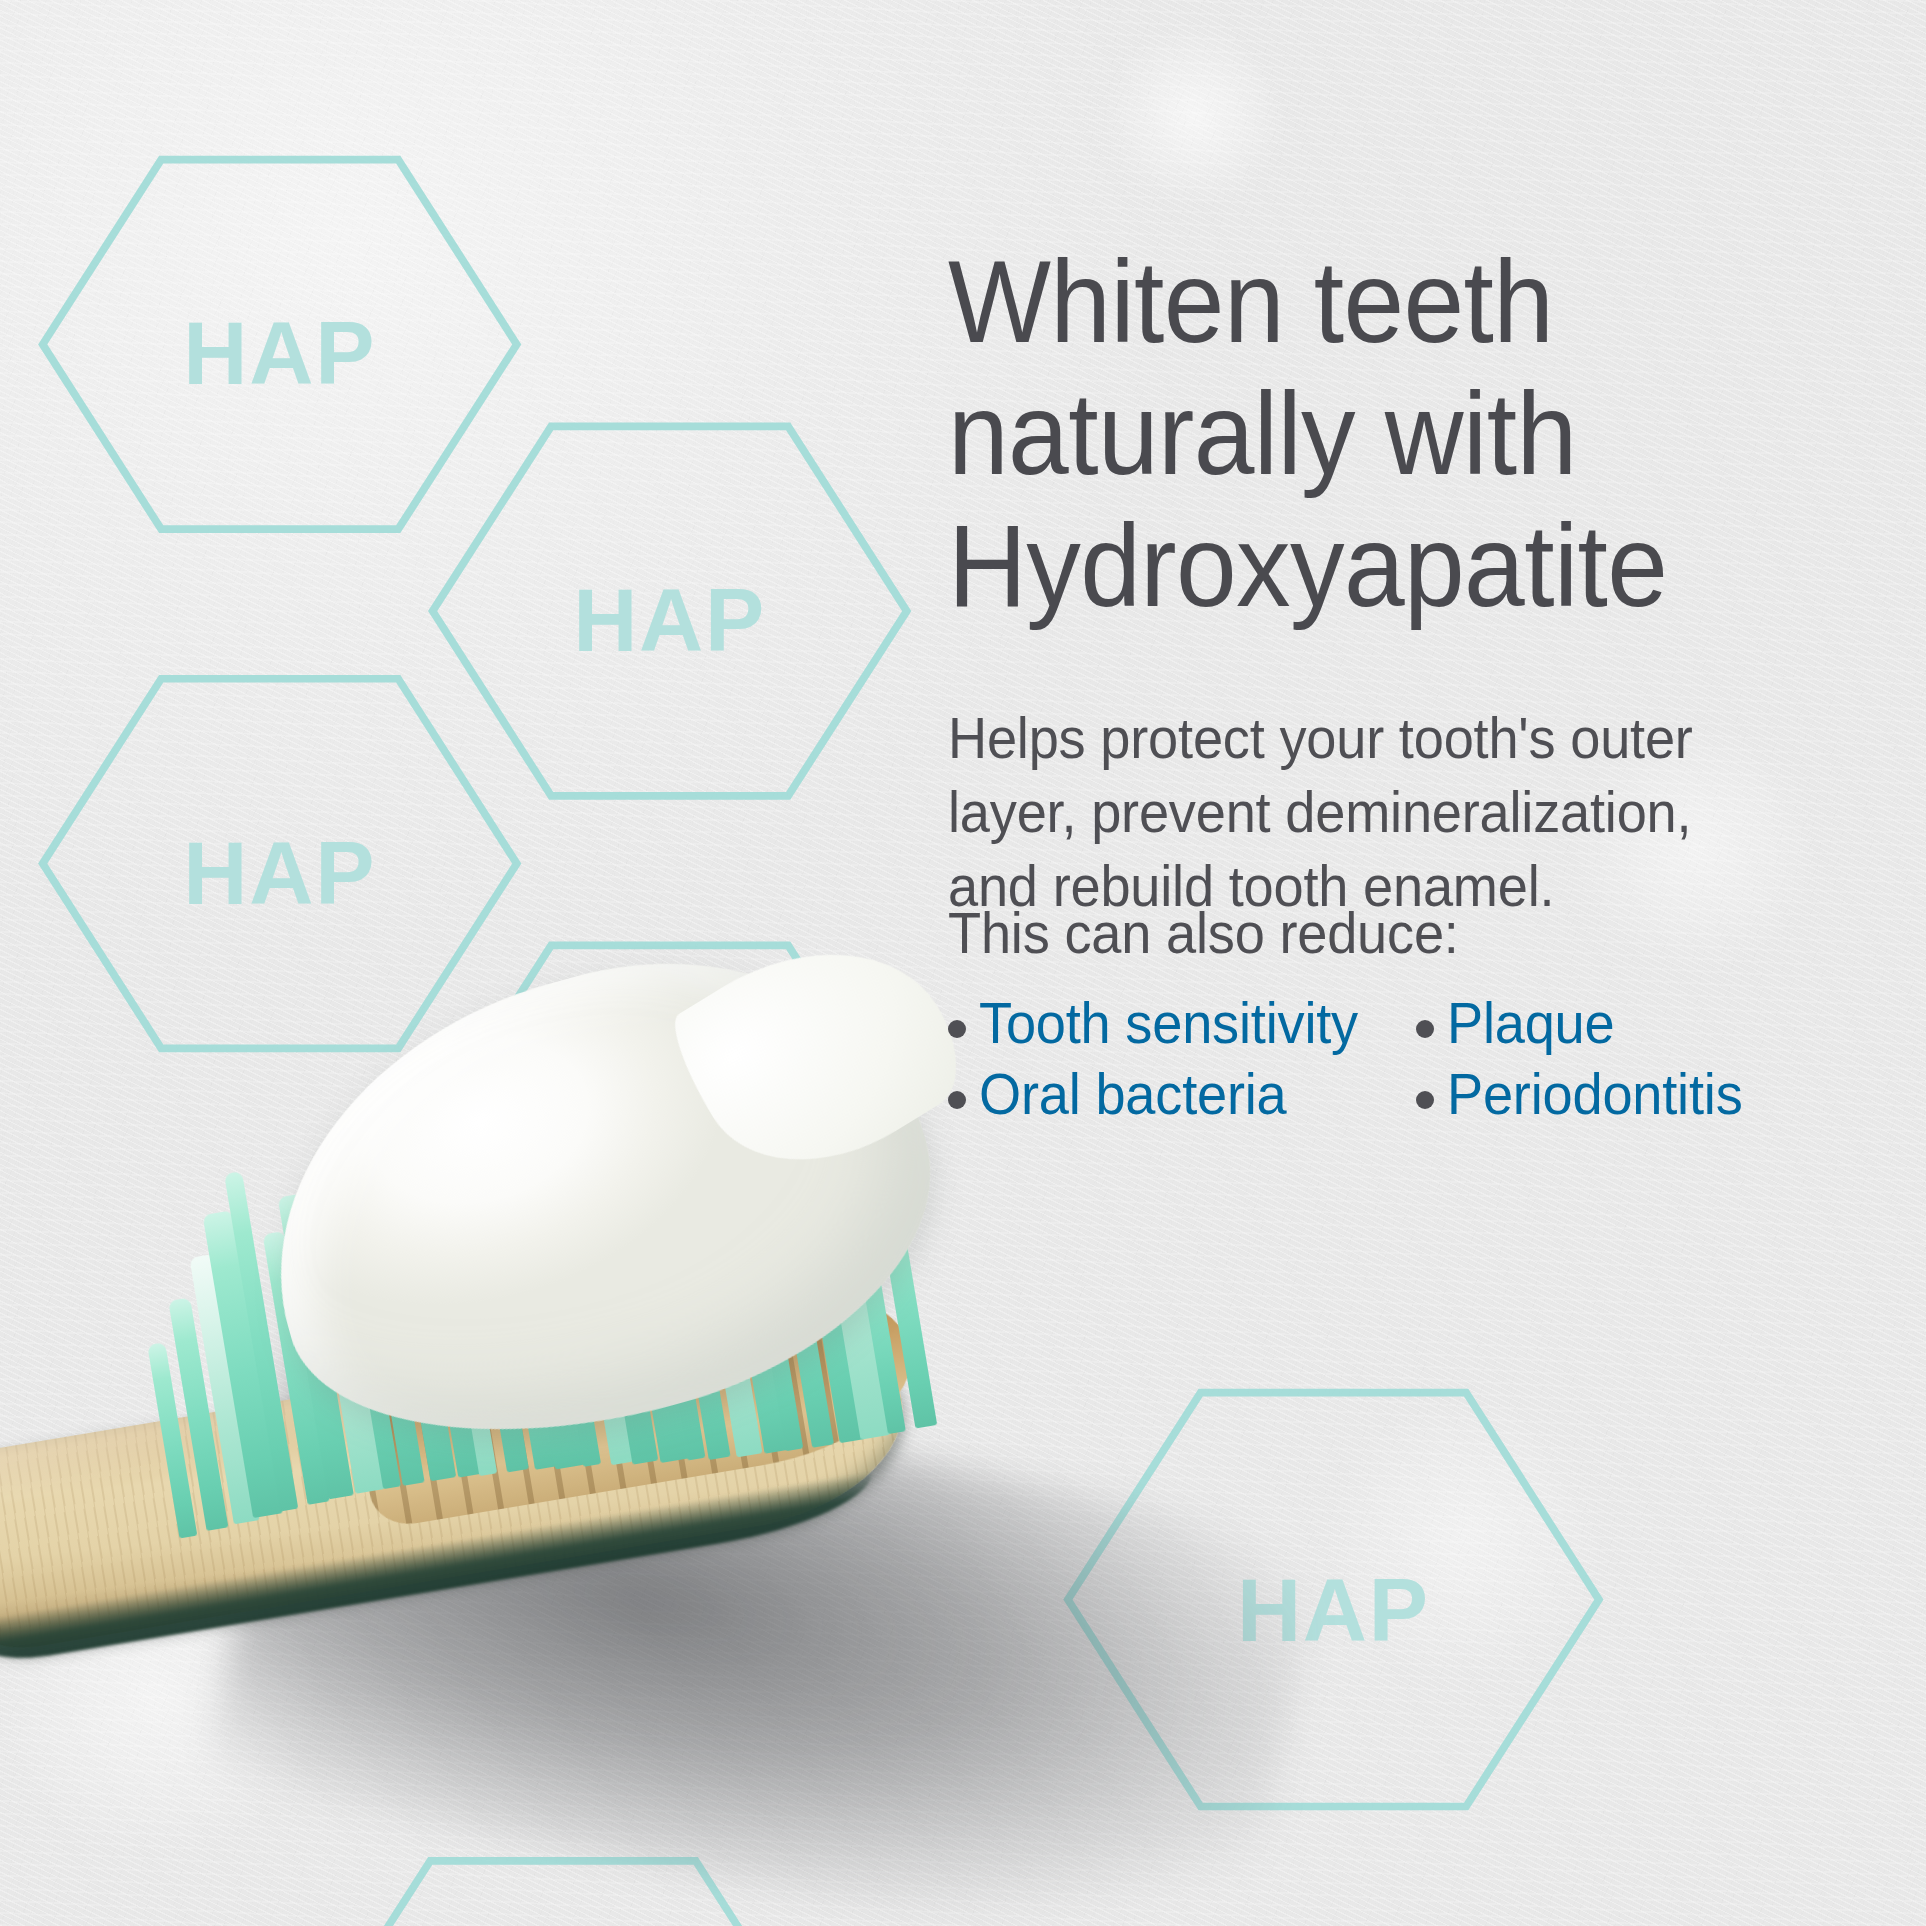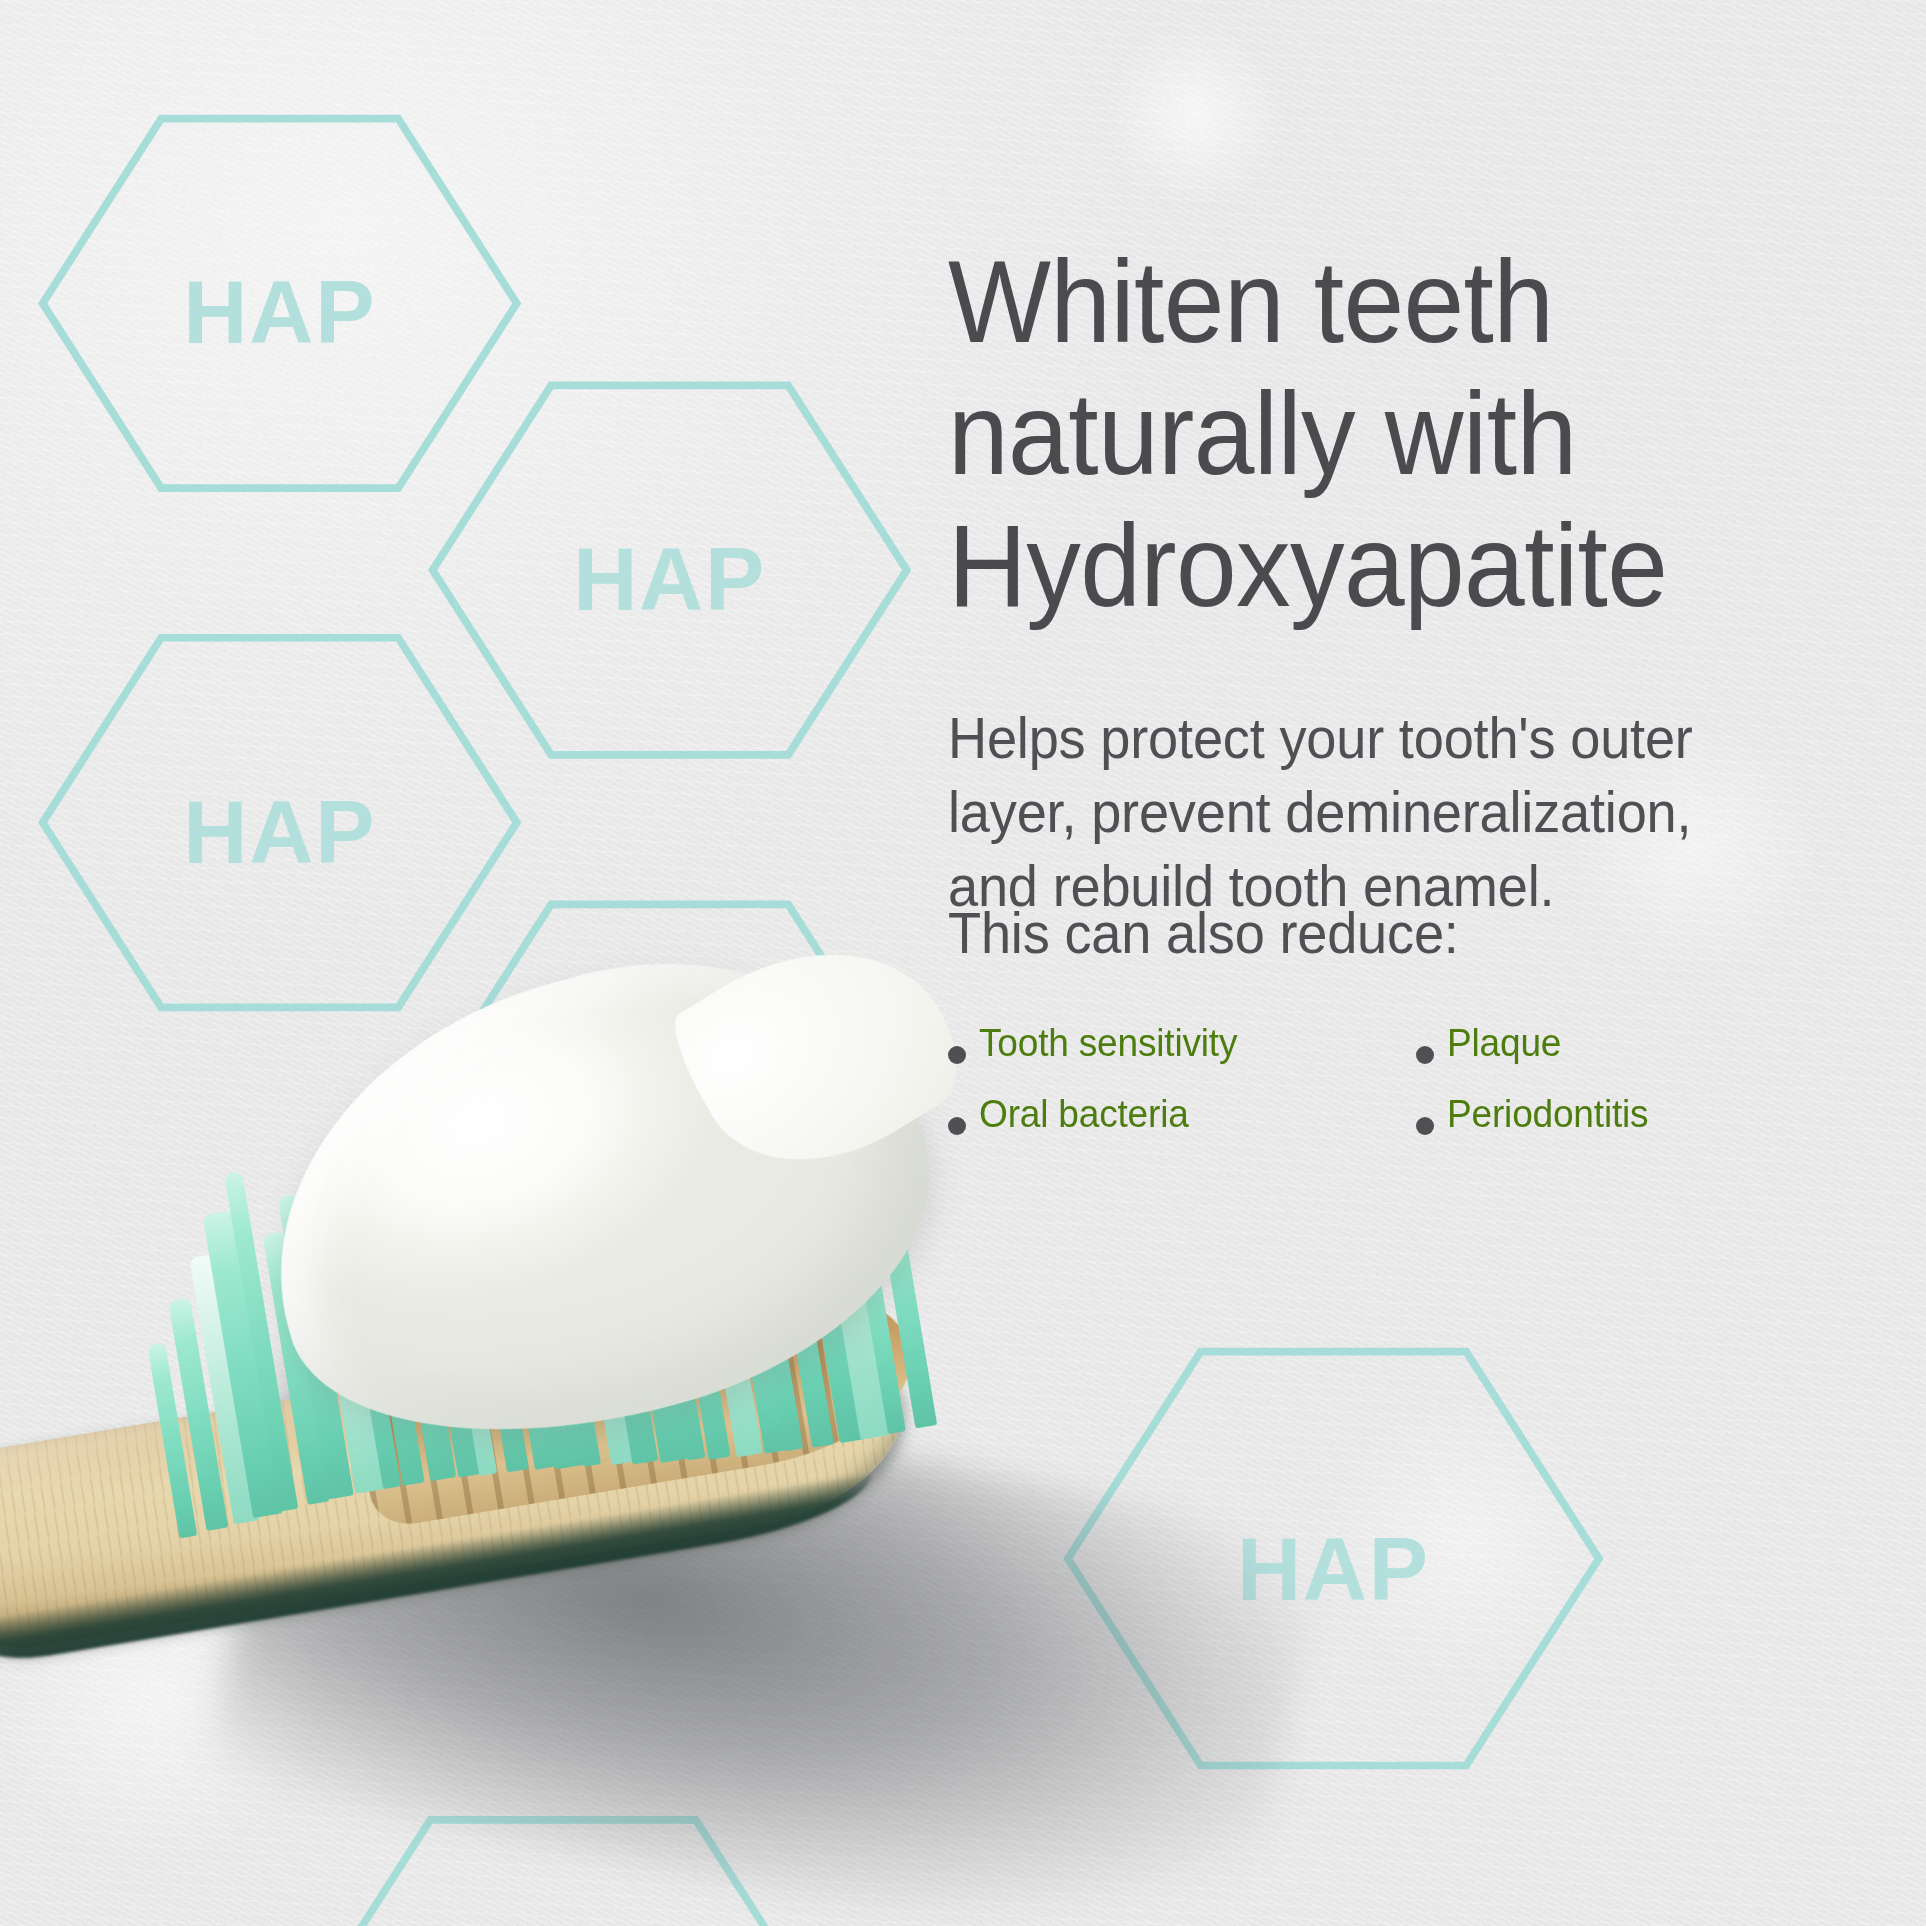--- a/index.html
+++ b/index.html
@@ -44,20 +44,21 @@
       radial-gradient(circle 178px at 88% 44%, rgba(255,255,255,.45), rgba(255,255,255,0) 70%),
       radial-gradient(circle 154px at 30% 62%, rgba(0,0,0,.012), rgba(0,0,0,0) 70%),
       radial-gradient(circle 237px at 8% 88%, rgba(255,255,255,.5), rgba(255,255,255,0) 70%),
       radial-gradient(circle 202px at 76% 80%, rgba(255,255,255,.4), rgba(255,255,255,0) 70%);
   }
 
   
   .hex-layer {
     position: absolute;
     inset: 0;
+    margin-top: 41px;
   }
   .hex-layer svg { display:block; width:1926px; height:1926px; }
   .hex-stroke {
     fill: none;
     stroke: #9fdbd7;
     stroke-width: 13;
     opacity: .92;
   }
   .hex-label {
     fill: #b3e0dd;
@@ -229,24 +230,24 @@
     width: 925px;
   }
   .bullet-col {
     position: absolute;
     top: 0;
   }
   .bullet-col.col-left  { left: 0px;   width: 450px; }
   .bullet-col.col-right { left: 468px; width: 415px; }
   .bullet-row {
     display: flex;
-    align-items: flex-end;
+    align-items: flex-start;
     height: 71px;
-    color: #4d7c0f;
-    font-size: 39px;
+    color: #0369a1;
+    font-size: 57px;
     font-weight: 400;
     letter-spacing: -0.2px;
     white-space: nowrap;
   }
   .bullet-dot {
     display: inline-block;
     width: 18px;
     height: 18px;
     border-radius: 50%;
     background: #4f4f54;

